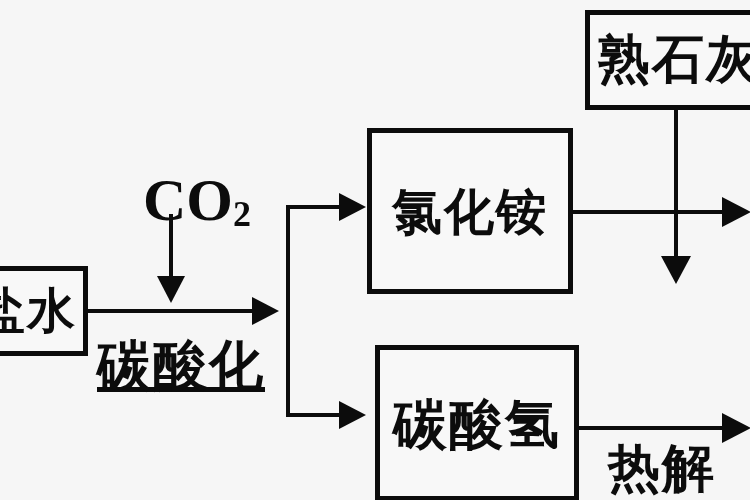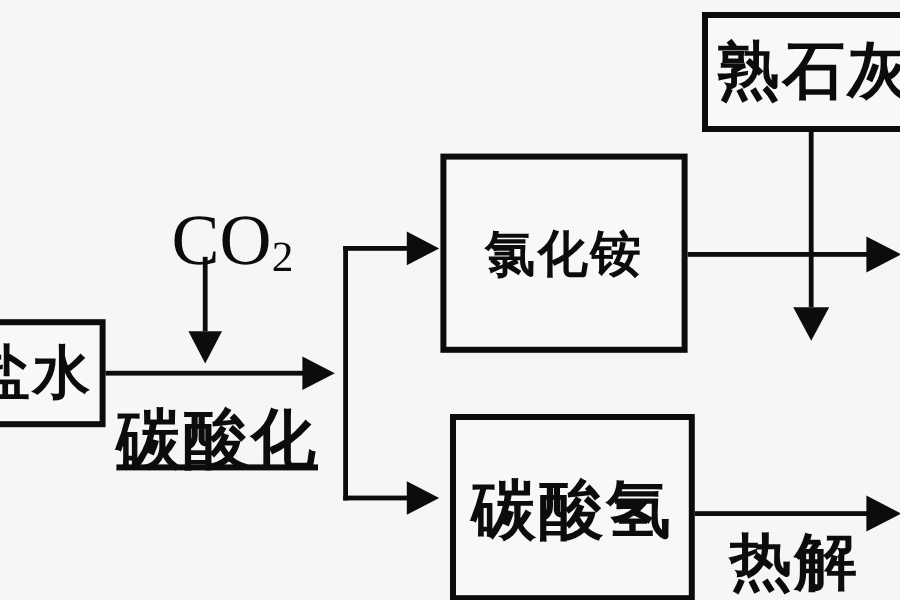--- a/index.html
+++ b/index.html
@@ -22,28 +22,28 @@
   }
   .fbox .ln{
     text-align:center;
     font-weight:700;
     white-space:pre;
     letter-spacing:2px;
   }
   #box-brine{left:-78px;top:266px;width:166px;height:90px;justify-content:center;}
   #box-brine .ln{position:absolute;right:6px;top:50%;transform:translateY(-50%);font-size:48px;text-align:right;}
   #box-ammonium{left:367px;top:128px;width:206px;height:166px;padding-top:2px;}
-  #box-ammonium .ln{font-size:42px;line-height:70px;}
+  #box-ammonium .ln{font-size:50px;line-height:70px;}
   #box-lime{left:585px;top:10px;width:215px;height:100px;}
   #box-lime .ln{text-align:left;padding-left:8px;font-size:52px;}
   #box-bicarb{left:375px;top:345px;width:204px;height:156px;padding-top:4px;justify-content:center;}
   #box-bicarb .ln{font-size:54px;line-height:66px;}
   
   .flabel{position:absolute;font-weight:700;white-space:pre;letter-spacing:2px;}
-  #label-co2{left:127px;top:152px;font-family:"Liberation Serif","DejaVu Serif",serif;font-weight:400;letter-spacing:0;}
+  #label-co2{left:127px;top:152px;font-family:"Liberation Serif","DejaVu Serif",serif;font-weight:700;letter-spacing:0;}
   #label-co2 .base{font-size:60px;line-height:60px;}
   #label-co2 .sub{font-size:36px;line-height:36px;vertical-align:-6px;}
   #label-carbonation{left:97px;top:330px;font-size:54px;text-decoration:underline;}
   #label-pyrolysis{left:608px;top:434px;font-size:52px;}
   
   .shaft{position:absolute;background:#0c0c0c;}
   .head{position:absolute;width:0;height:0;}
   .head.right{border-top:14px solid transparent;border-bottom:14px solid transparent;border-left:27px solid #0c0c0c;}
   .head.right.big{border-top-width:15px;border-bottom-width:15px;border-left-width:29px;}
   .head.down{border-left:14px solid transparent;border-right:14px solid transparent;border-top:27px solid #0c0c0c;}

